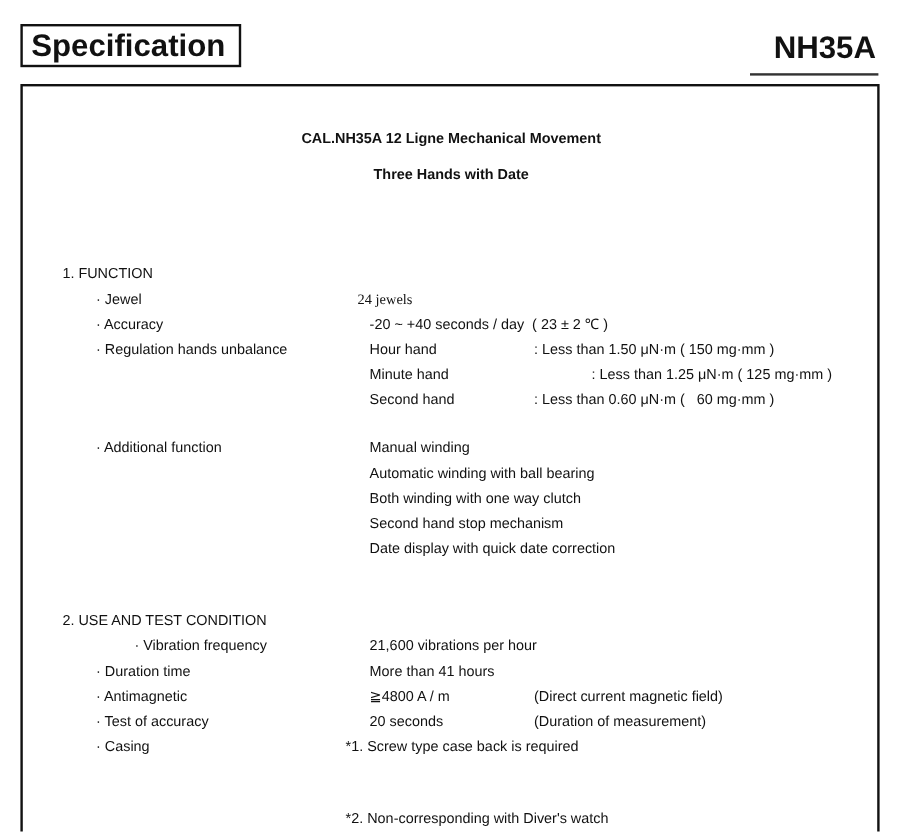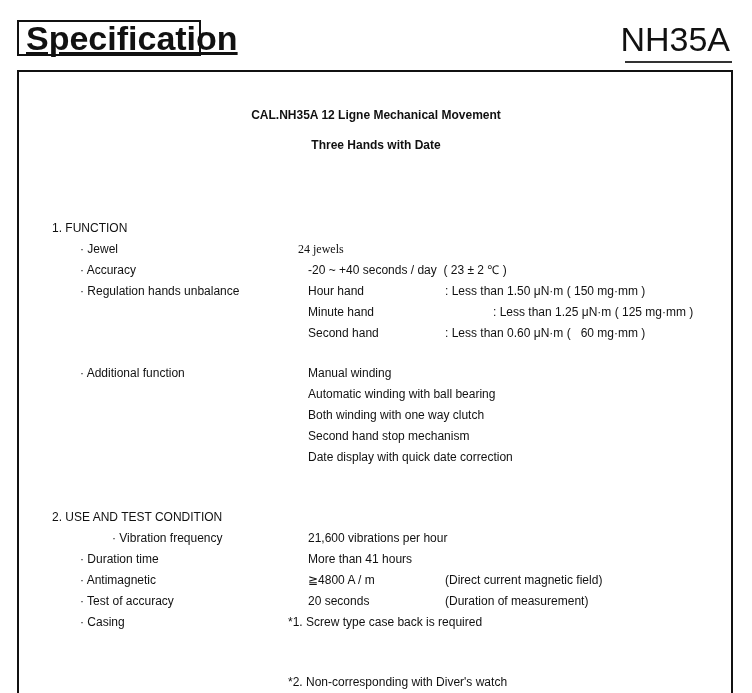--- a/index.html
+++ b/index.html
@@ -3,25 +3,25 @@
 <meta charset="utf-8">
 <style>
   html, body { margin: 0; padding: 0; background: #ffffff; }
   body {
     width: 752px; height: 693px; position: relative; overflow: hidden;
     font-family: "Liberation Sans", sans-serif; color: #111111;
   }
   .spec-title {
     position: absolute; left: 17px; top: 20px; width: 184px; height: 36px;
     border: 2px solid #111; box-sizing: border-box;
-    font-weight: bold; font-size: 34px; line-height: 32px; padding-left: 7px; text-decoration: underline;
+    font-weight: bold; font-size: 26px; line-height: 32px; padding-left: 7px;
   }
   .model {
     position: absolute; right: 22px; top: 22px;
-    font-weight: normal; font-size: 34px; line-height: 34px;
+    font-weight: bold; font-size: 26px; line-height: 34px;
   }
   .model-underline {
     position: absolute; left: 625px; top: 61px; width: 107px; height: 2px; background: #333;
   }
   .box {
     position: absolute; left: 17px; top: 70px; width: 716px; height: 640px;
     border: 2px solid #111; box-sizing: border-box;
   }
   .center {
     position: absolute; left: 0; width: 752px; text-align: center;

